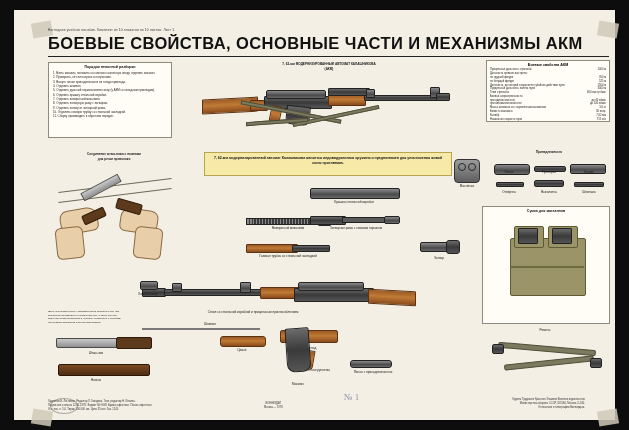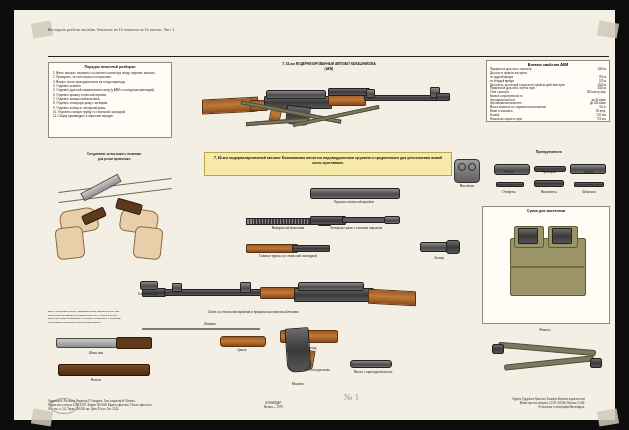--- a/index.html
+++ b/index.html
@@ -90,20 +90,21 @@
 
 <div id="poster">
   <div class="sheet">
 
     <div class="tape tl"></div>
     <div class="tape tr"></div>
     <div class="tape bl"></div>
     <div class="tape br"></div>
 
     <div class="topline">Наглядное учебное пособие. Комплект из 10 плакатов по 10 листов. Лист 1.</div>
+    <div class="title">БОЕВЫЕ СВОЙСТВА, ОСНОВНЫЕ ЧАСТИ И МЕХАНИЗМЫ АКМ</div>
     <div class="rule"></div>
 
     <div class="panel" style="left:34px;top:52px;width:122px;height:74px;">
       <div class="panel-title">Порядок неполной разборки</div>
       <div class="panel-body">
         <div>1. Взять магазин, положить на нижнюю наклонную опору, отделить магазин.</div>
         <div>2. Проверить, нет ли патрона в патроннике.</div>
         <div>3. Вынуть пенал принадлежности из гнезда приклада.</div>
         <div>4. Отделить шомпол.</div>
         <div>5. Отделить дульный тормоз-компенсатор (у АКМ со складным прикладом).</div>

